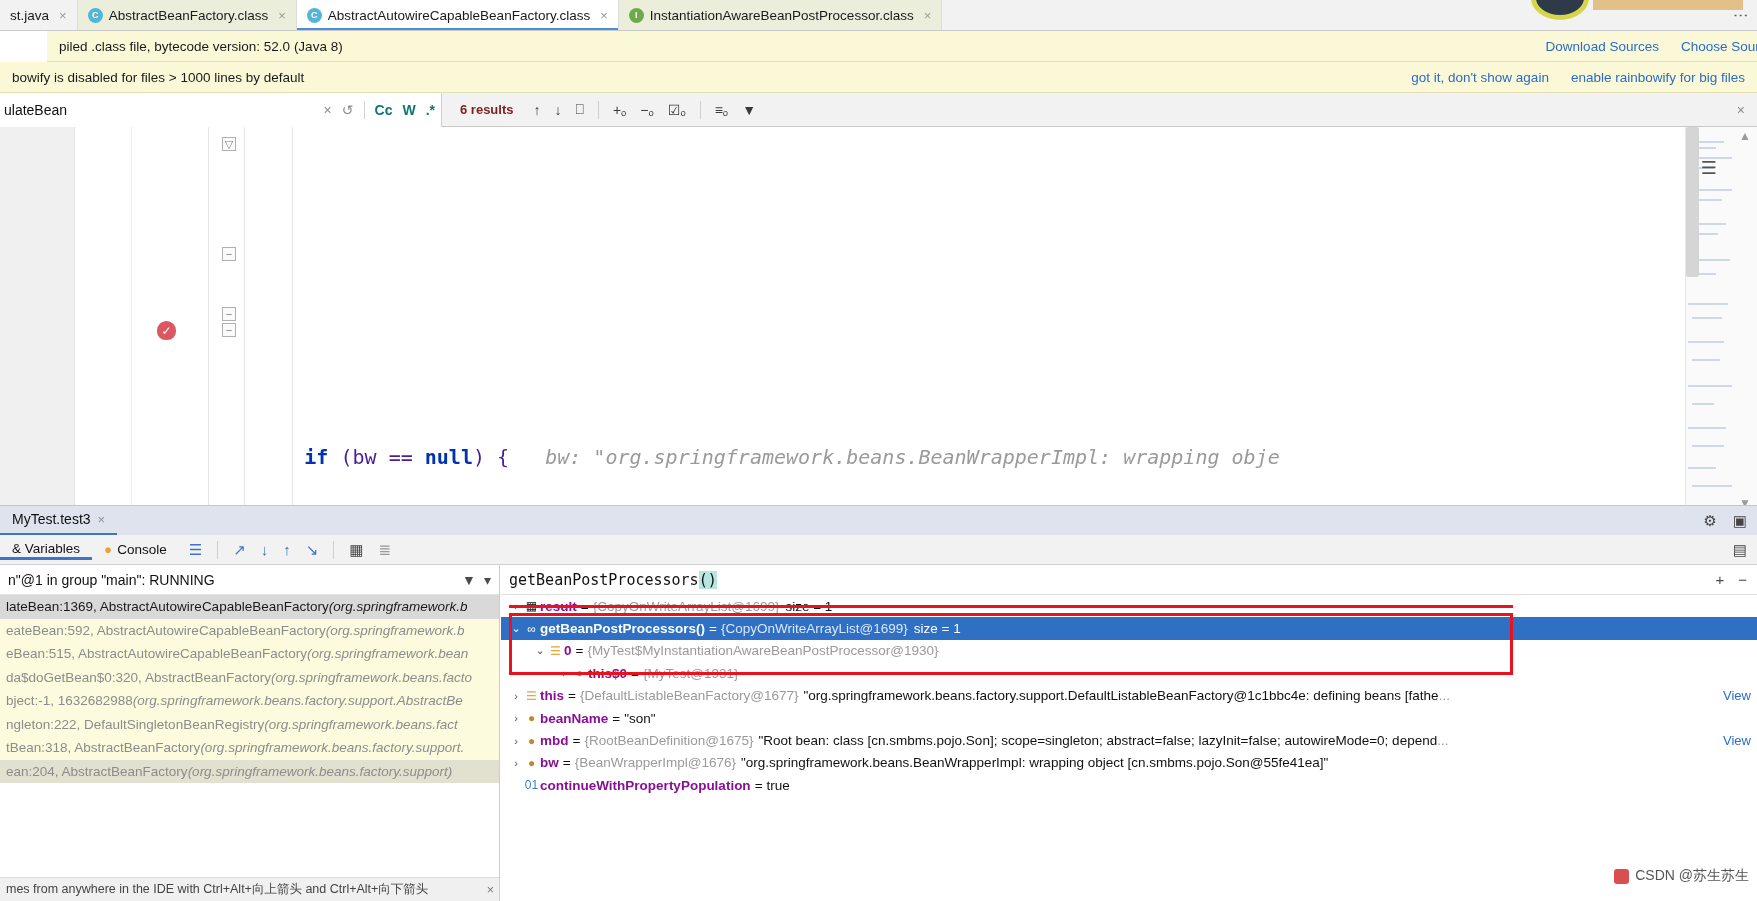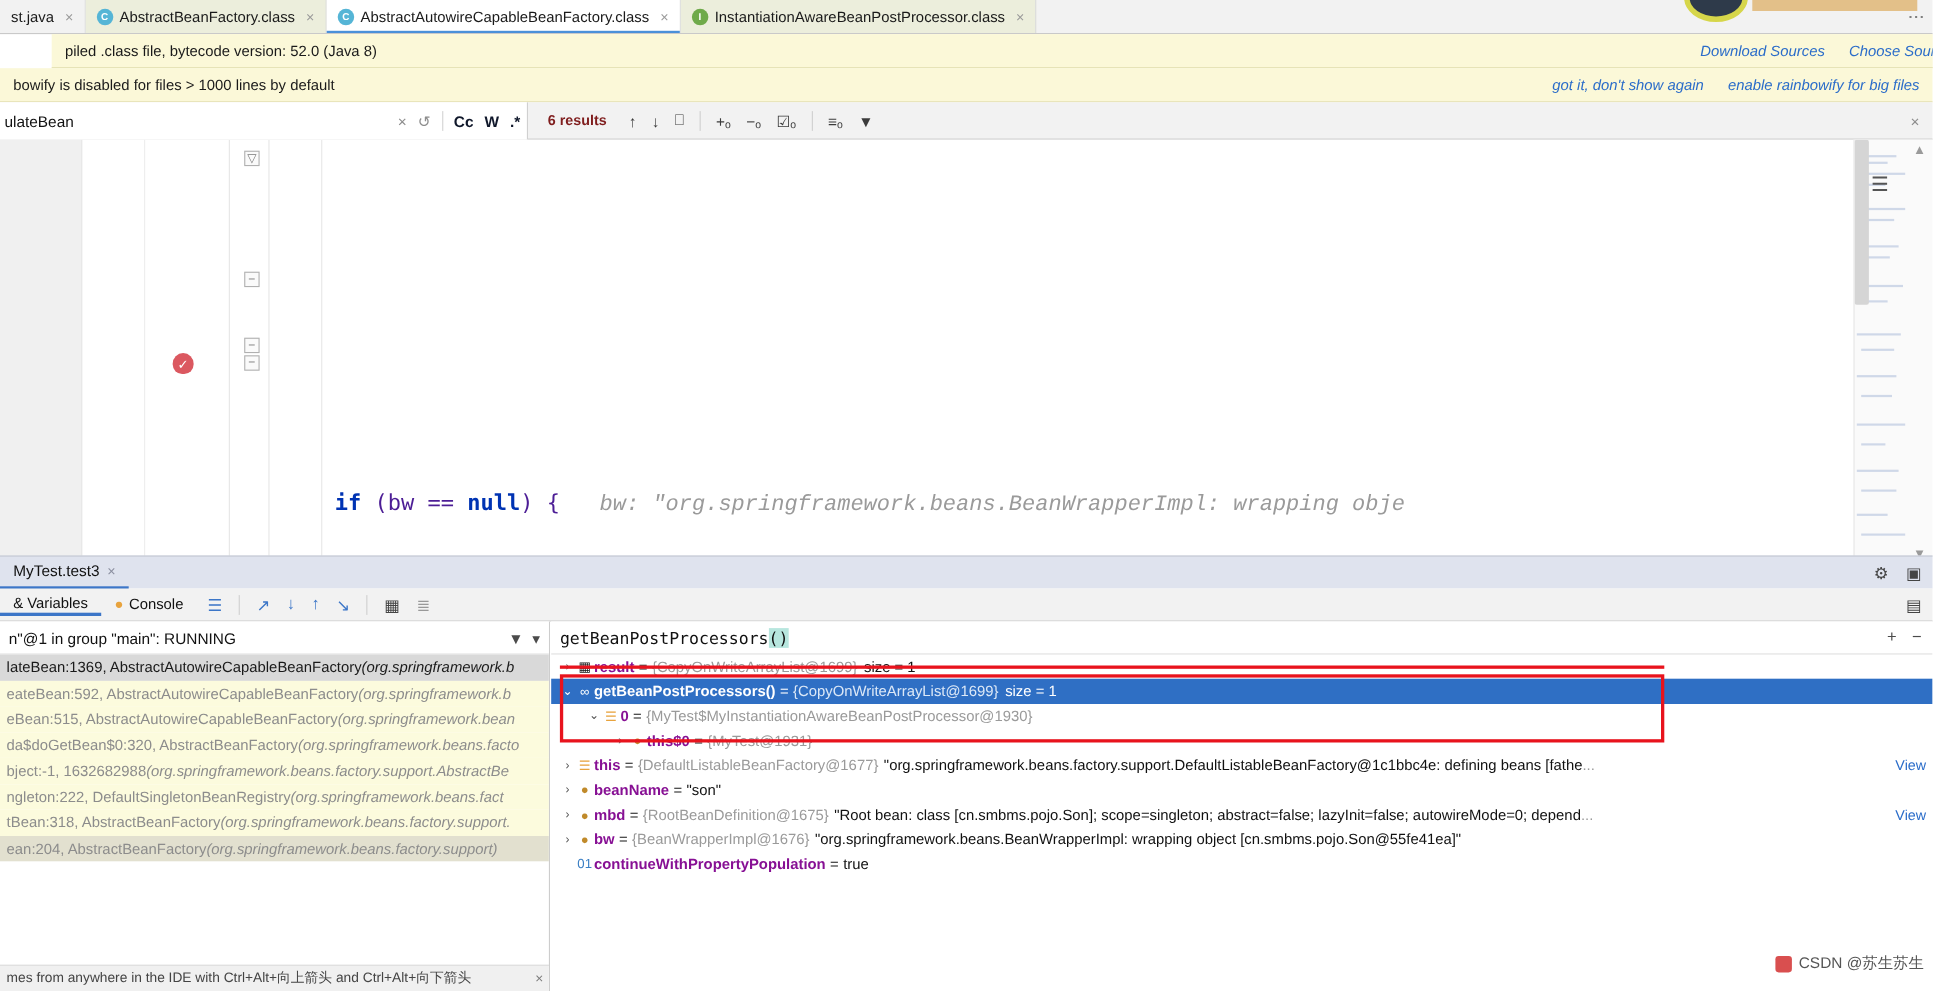--- a/index.html
+++ b/index.html
@@ -66,39 +66,39 @@
     position: absolute; left: 0; width: 1757px; height: 31px;
     background: #fbf8d8;
     border-bottom: 1px solid #e4e0b4;
     display: flex; align-items: center;
     padding: 0 12px;
     font-size: 13.5px; color: #1a1a1a;
   }
   .banner.b1 { top: 31px; margin-left: 47px; }
   .banner.b2 { top: 62px; }
   .banner .links { margin-left: auto; display: flex; gap: 22px; }
-  .banner .links a { color: #2a6cc9; text-decoration: none; cursor: pointer; font-style: italic; }
+  .banner .links a { color: #2a6cc9; text-decoration: none; cursor: pointer; }
 
   
   .findbar {
     position: absolute; left: 0; top: 93px; width: 1757px; height: 34px;
     background: #f2f2f2;
     border-bottom: 1px solid #c9c9c9;
     display: flex; align-items: center;
   }
   .find-field {
-    width: 480px; height: 34px; background: #ffffff;
+    width: 442px; height: 34px; background: #ffffff;
     border-right: 1px solid #d0d0d0;
     display: flex; align-items: center; padding: 0 6px 0 0;
     font-size: 14px;
   }
   .find-field .ftext { flex: 1; padding-left: 4px; color: #111; }
   .find-icons { display: flex; align-items: center; gap: 10px; color: #8d8d8d; font-size: 14px; }
   .find-icons .sep { width: 1px; height: 18px; background: #d3d3d3; }
-  .find-icons .opt { color: #0f172a; font-size: 14px; font-weight: 600; }
+  .find-icons .opt { color: #0f766e; font-size: 14px; font-weight: 600; }
   .results-count { padding: 0 14px 0 18px; font-size: 13px; color: #7f1d1d; font-weight: bold; }
   .tb-icons { display: flex; align-items: center; gap: 14px; color: #3b3b3b; font-size: 14px; padding-left: 6px; }
   .tb-icons .sep { width: 1px; height: 18px; background: #cfcfcf; }
   .findbar .closeX { margin-left: auto; padding-right: 12px; color: #8d8d8d; font-size: 14px; }
 
   
   .editor {
     position: absolute; left: 0; top: 127px; width: 1757px; height: 385px;
     background: #ffffff; overflow: hidden;
   }
@@ -116,21 +116,21 @@
   }
   .code-area {
     position: absolute; left: 132px; top: 0; right: 72px; height: 385px;
     font-family: "DejaVu Sans Mono", monospace;
     font-size: 20px; line-height: 44px;
     white-space: pre; overflow: hidden;
   }
   .cline { height: 44px; position: relative; padding-left: 0; }
   .kw  { color: #0033b3; font-weight: 600; }
   .id  { color: #4c1d95; }
-  .hint { color: #9a9a9a; font-style: italic; font-family: Liberation Mono, monospace; }
+  .hint { color: #9a9a9a; font-style: italic; }
   
   .guide { position: absolute; top:0; width:1px; height:385px; background:#e6e6e6; }
 
   .bp {
     position: absolute; left: 82px; width: 19px; height: 19px;
     background: #db5860; border-radius: 50% 50% 45% 45%;
     display: flex; align-items: center; justify-content: center;
     color: #fff; font-size: 12px;
   }
   .foldmark {

